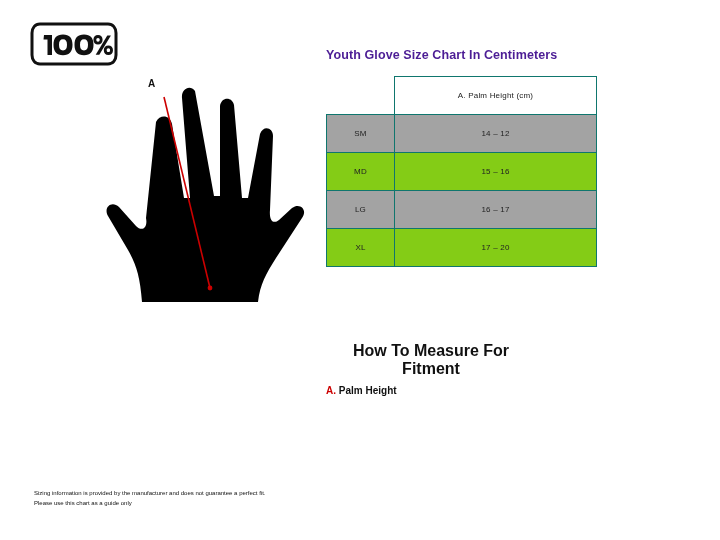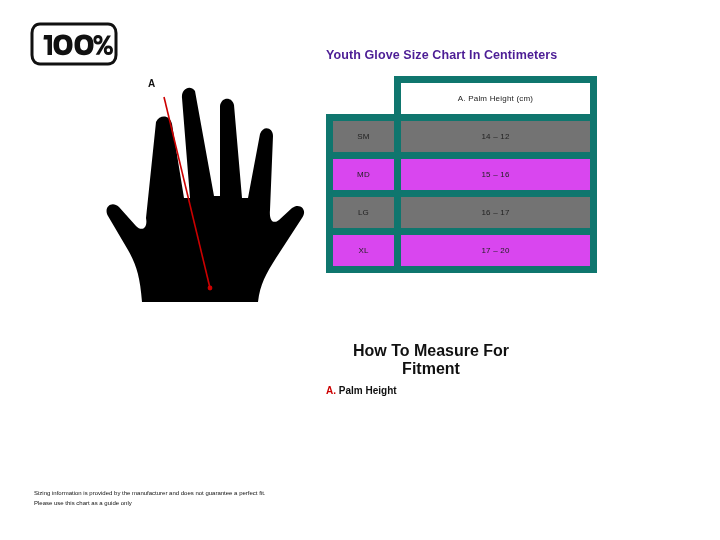--- a/index.html
+++ b/index.html
@@ -59,21 +59,21 @@
     letter-spacing: 0.1px;
   }
 
   table.size-chart {
     border-collapse: collapse;
     width: 271px;
     table-layout: fixed;
   }
   table.size-chart th,
   table.size-chart td {
-    border: 7px solid #0f766e;
+    border: 1px solid #0f766e;
     height: 38px;
     font-size: 8px;
     font-weight: normal;
     color: #222222;
     text-align: center;
     vertical-align: middle;
     padding: 0;
     letter-spacing: 0.2px;
   }
   table.size-chart th.corner {
@@ -82,24 +82,24 @@
     width: 68px;
   }
   table.size-chart th.col-head {
     background: #ffffff;
     font-weight: normal;
   }
   table.size-chart td.size-cell {
     width: 68px;
   }
   table.size-chart tr.shaded td {
-    background: #737373;
+    background: #a3a3a3;
   }
   table.size-chart tr.plain td {
-    background: #d946ef;
+    background: #84cc16;
   }
 
   
   .measure-block {
     position: absolute;
     left: 326px;
     top: 342px;
     width: 210px;
   }
   .measure-title {

